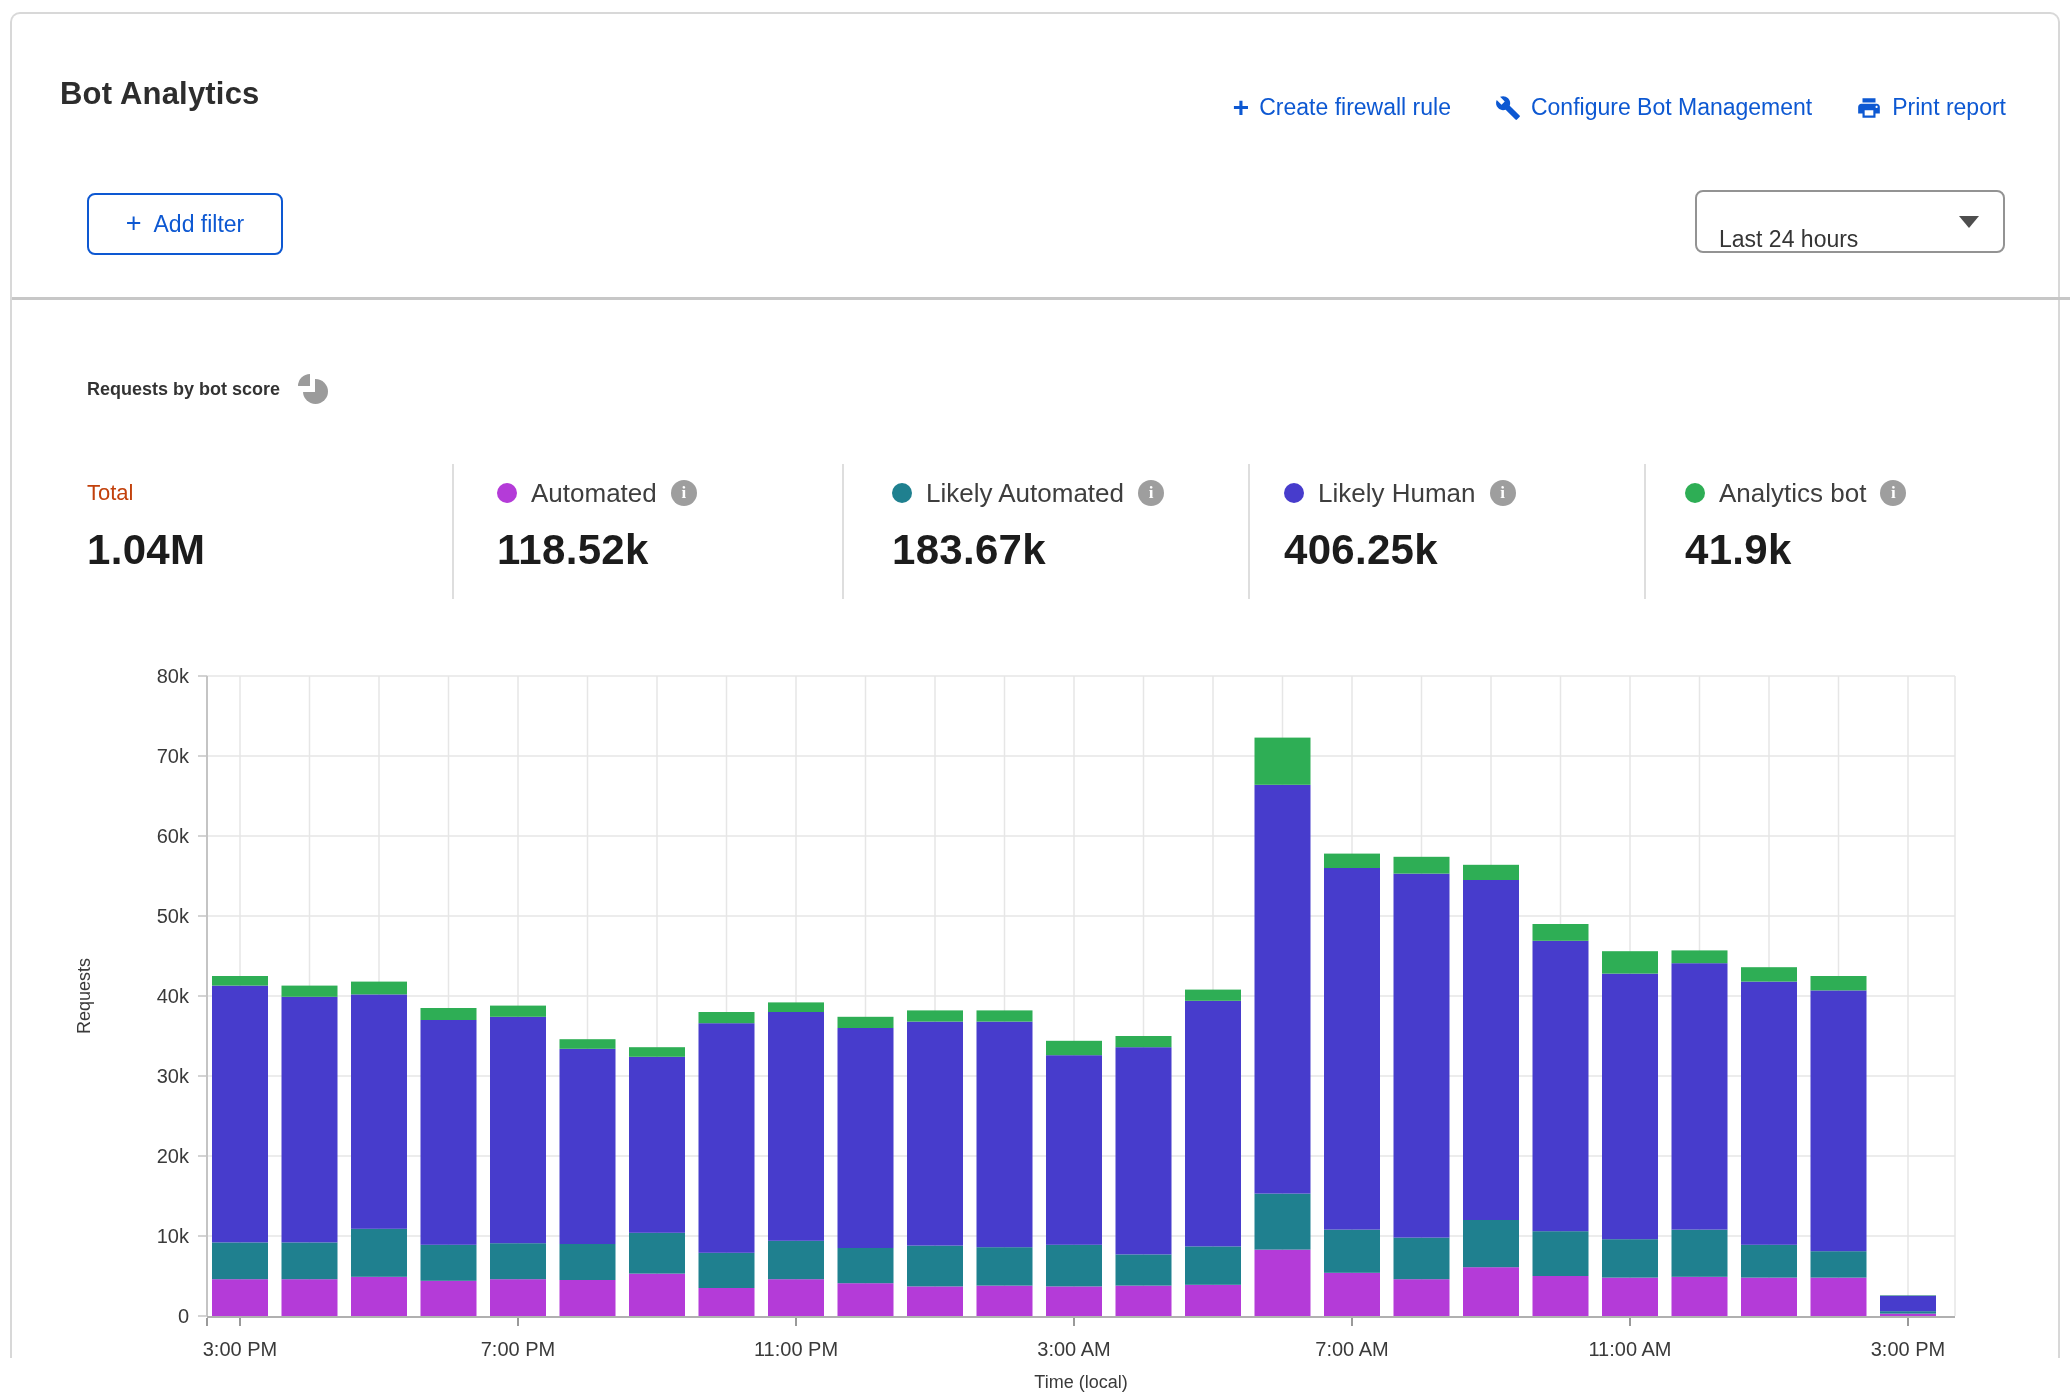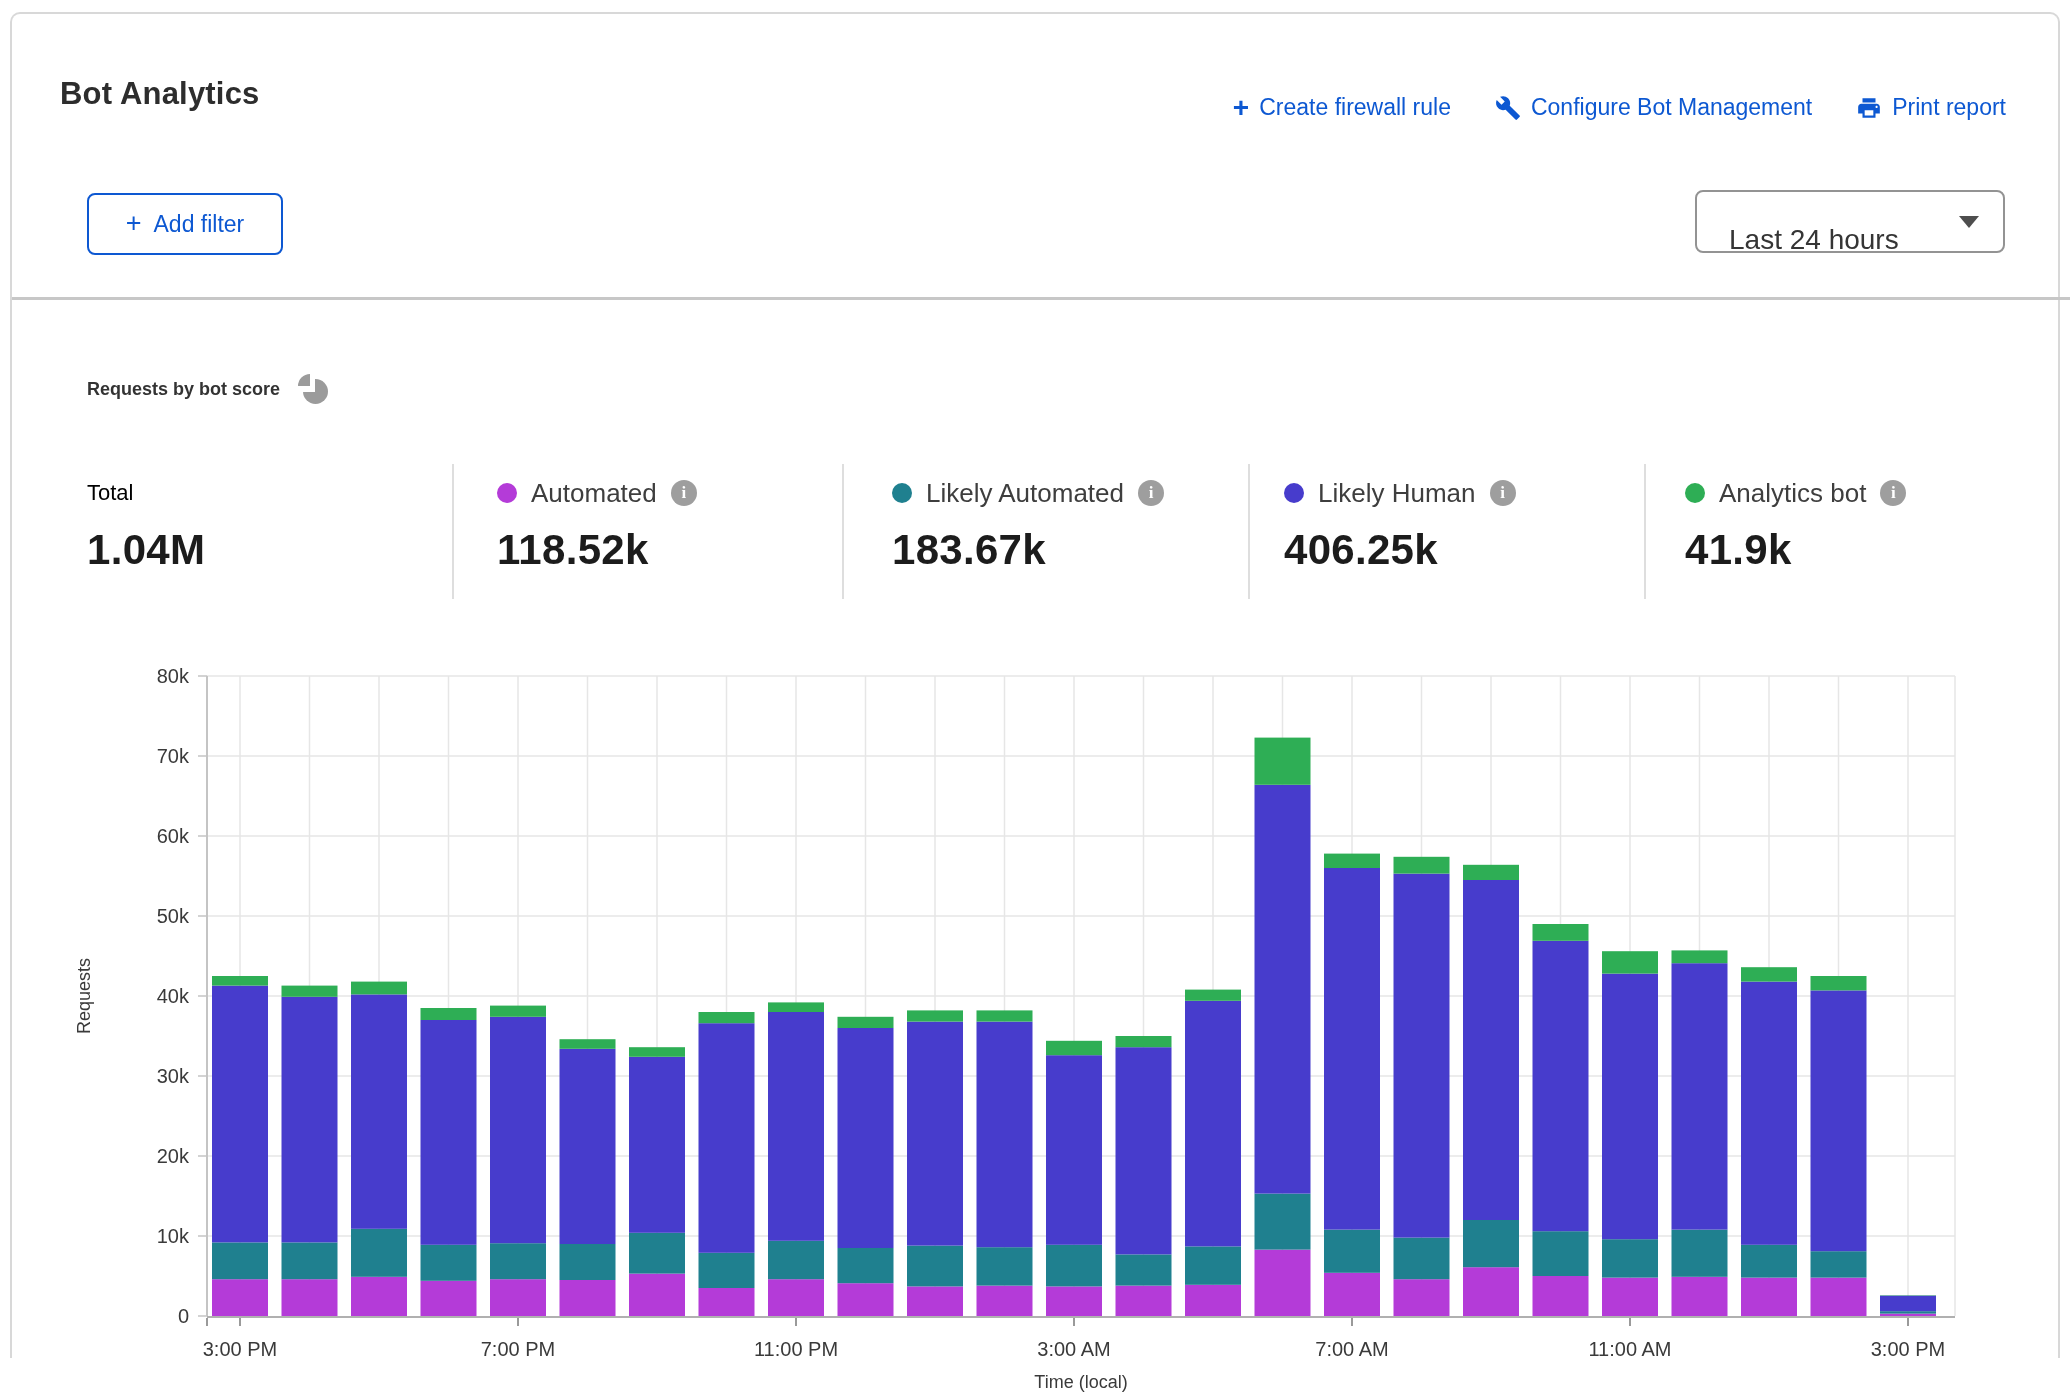--- a/index.html
+++ b/index.html
@@ -25,21 +25,21 @@
     border:2px solid #0d58d2; border-radius:8px; background:#fff;
     color:#0d58d2; font-size:23px; display:flex; align-items:center; justify-content:center; gap:12px;
     cursor:pointer;
   }
   .add-filter .plus { font-size:27px; font-weight:500; margin-top:-2px; }
   .dropdown {
     position:absolute; left:1683px; top:176px; width:310px; height:63px;
     border:2px solid #939393; border-radius:8px; background:#fff;
     display:flex; align-items:center; cursor:pointer;
   }
-  .dropdown .dd-label { font-size:28px; color:#353535; padding-left:32px; flex:1;margin-top:36px; }
+  .dropdown .dd-label { font-size:23px; color:#353535; padding-left:22px; flex:1;margin-top:36px; }
   .dropdown .caret {
     width:0; height:0; margin-right:24px;
     border-left:10px solid transparent; border-right:10px solid transparent;
     border-top:12px solid #4e4e4e;
   }
   .divider { position:absolute; left:0; top:283px; width:2070px; height:3px; background:#c7c7c7; }
   .section-title-row { position:absolute; left:75px; top:360px; display:flex; align-items:center; gap:18px; }
   .section-title { font-size:18px; font-weight:700; color:#333; }
   .pie-icon { position:relative; width:30px; height:30px; }
   .pie-icon .pie-main {
@@ -49,21 +49,21 @@
   }
   .pie-icon .pie-wedge {
     position:absolute; left:0; top:0; width:12px; height:12px;
     background:#9b9b9b; border-radius:100% 0 0 0;
   }
   .stats { position:absolute; left:0; top:450px; width:2070px; height:140px; }
   .stat { position:absolute; top:0; }
   .stat .lbl-row { display:flex; align-items:center; gap:14px; height:30px; margin-top:14px; }
   .stat .dot { width:20px; height:20px; border-radius:50%; }
   .stat .lbl { font-size:26px; color:#3e3e3e; }
-  .stat .total-lbl { font-size:22px; color:#000000; }
+  .stat .total-lbl { font-size:22px; color:#c2410c; }
   .stat .val { font-size:42px; font-weight:700; color:#1c1c1c; margin-top:18px; letter-spacing:0.3px; }
   .info-icon {
     width:26px; height:26px; border-radius:50%; background:#9e9e9e;
     color:#fff; font-size:17px; font-weight:700; font-family:"Liberation Serif", serif;
     display:flex; align-items:center; justify-content:center; cursor:pointer;
   }
   .stat-divider { position:absolute; top:0; width:2px; height:135px; background:#dedede; }
   #chart-svg { position:absolute; left:0; top:600px; }
   .ytick-label { font-size:20px; fill:#3a3a3a; }
   .xtick-label { font-size:20px; fill:#3a3a3a; }

